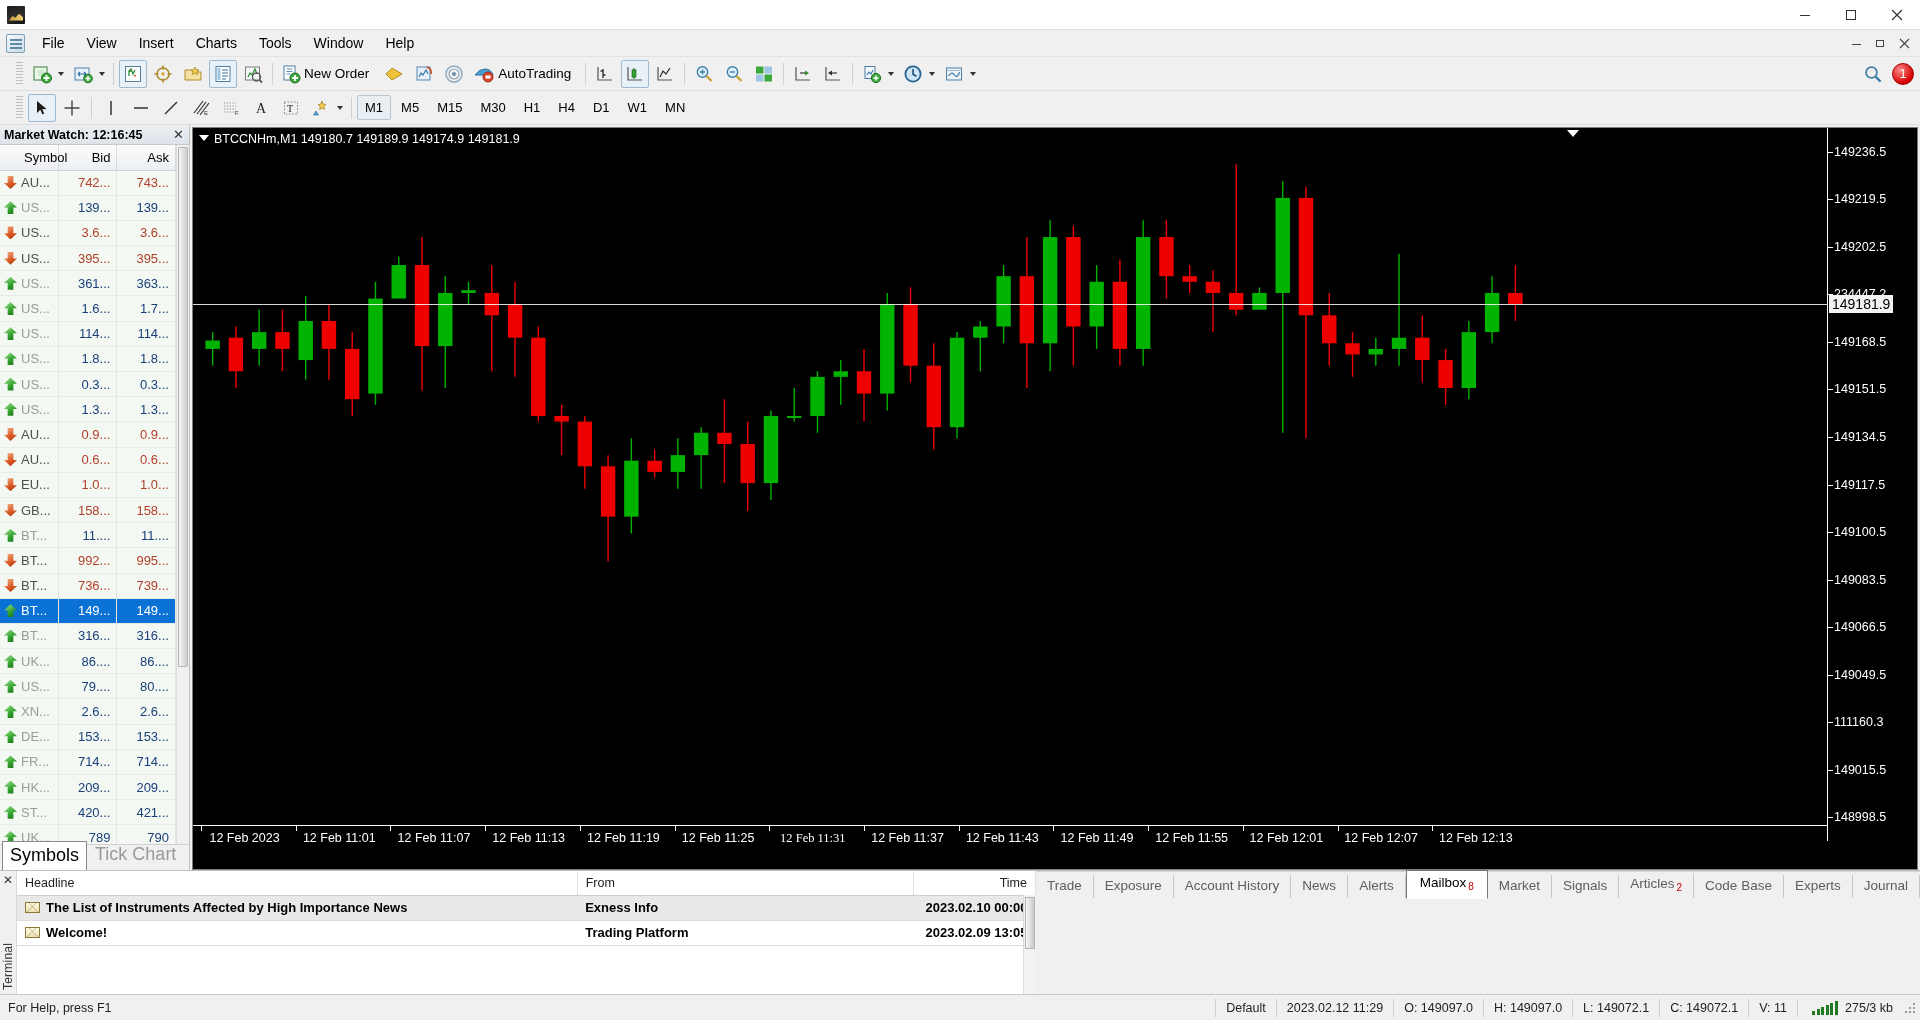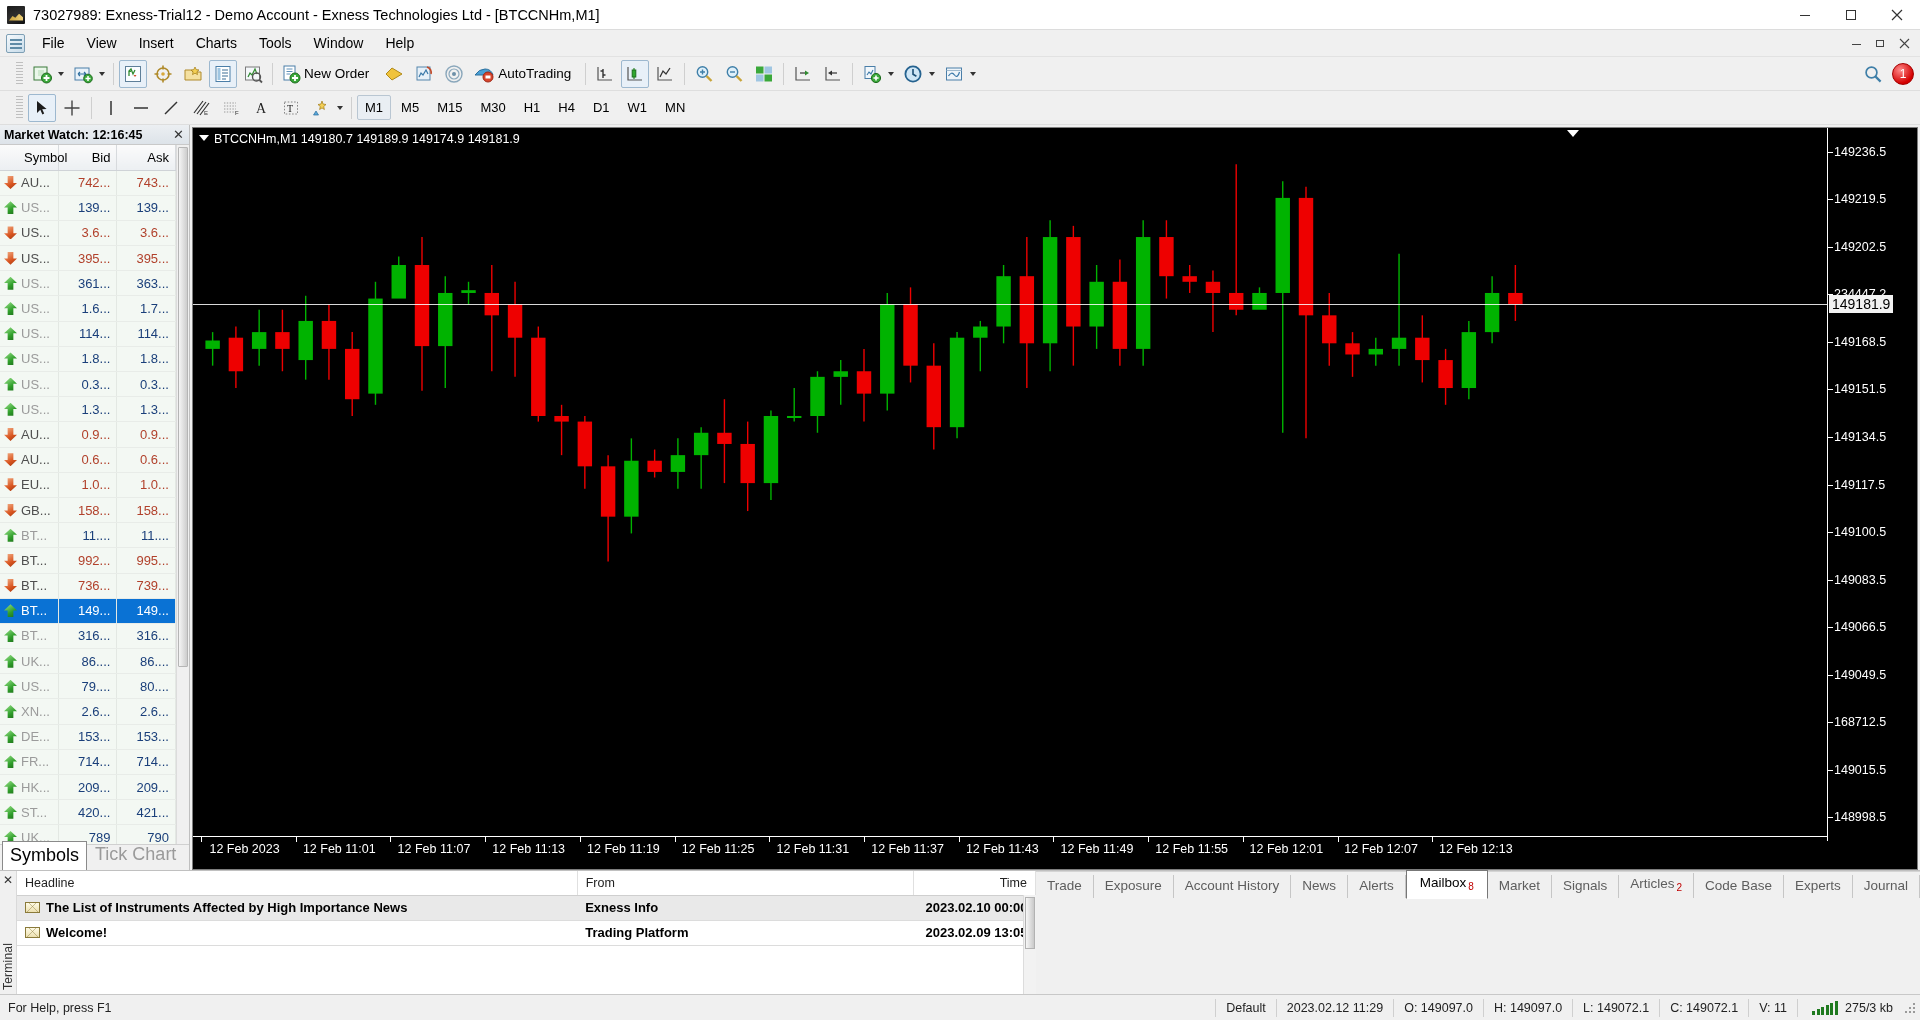--- a/index.html
+++ b/index.html
@@ -168,21 +168,21 @@
     position:absolute; right:0; top:0; width:90px; bottom:28px;
     border-left:1px solid #ffffff; color:#fff; font-size:12.5px;
   }
   .price-axis .tick{ position:absolute; left:6px; transform:translateY(-50%); white-space:nowrap; }
   .price-axis .tickmark{ position:absolute; left:0; width:5px; height:1px; background:#fff; }
   .price-tag{
     position:absolute; left:1px; background:#f2f2f2; color:#000; font-size:14px;
     padding:1px 3px; transform:translateY(-50%); white-space:nowrap; z-index:7;
   }
   .time-axis{
-    position:absolute; left:0; right:90px; bottom:0; height:33px;
+    position:absolute; left:0; right:90px; bottom:0; height:44px;
     border-top:1px solid #ffffff; color:#fff; font-size:12.5px;
   }
   .time-axis .tlbl{ position:absolute; top:5px; transform:translateX(-50%); white-space:nowrap; }
   .time-axis .tmark{ position:absolute; top:0; width:1px; height:5px; background:#fff; }
   .cross-h{ position:absolute; left:0; right:0; height:1px; background:#ffffff; opacity:.85; z-index:4; }
   .drag-tri{
     position:absolute; top:2px; width:0;height:0;
     border-left:6px solid transparent;border-right:6px solid transparent;
     border-top:7px solid #fff; z-index:5;
   }
@@ -270,21 +270,20 @@
   }
   svg.ic{ display:block; }
 </style>
 </head>
 <body>
 
 <div id="app">
 
   <div class="titlebar">
     <div class="tb-icon"></div>
-    <div class="tb-title">73027989: Exness-Trial12 - Demo Account - Exness Technologies Ltd - [BTCCNHm,M1]</div>
     <div class="tb-buttons">
       <div class="tb-btn">
         <svg class="ic" width="12" height="12" viewBox="0 0 12 12">
             <rect x="1" y="6" width="10" height="1" fill="#333"></rect>
           </svg>
       </div>
       <div class="tb-btn">
         <svg class="ic" width="12" height="12" viewBox="0 0 12 12">
             <rect x="1.5" y="1.5" width="9" height="9" fill="none" stroke="#333"></rect>
           </svg>
@@ -914,42 +913,42 @@
             <div class="tick" style="top: 356.5px;">149117.5</div>
             <div class="tickmark" style="top: 404.033px;"></div>
             <div class="tick" style="top: 404.033px;">149100.5</div>
             <div class="tickmark" style="top: 451.567px;"></div>
             <div class="tick" style="top: 451.567px;">149083.5</div>
             <div class="tickmark" style="top: 499.1px;"></div>
             <div class="tick" style="top: 499.1px;">149066.5</div>
             <div class="tickmark" style="top: 546.633px;"></div>
             <div class="tick" style="top: 546.633px;">149049.5</div>
             <div class="tickmark" style="top: 594.167px;"></div>
-            <div class="tick" style="top: 594.167px;">168712.5</div>
+            <div class="tick" style="top: 594.167px;">111160.3</div>
             <div class="tickmark" style="top: 641.7px;"></div>
             <div class="tick" style="top: 641.7px;">149015.5</div>
             <div class="tickmark" style="top: 689.233px;"></div>
             <div class="tick" style="top: 689.233px;">148998.5</div>
             <div class="price-tag" style="top: 176.433px;">149181.9</div>
           </div>
         <div class="time-axis" id="time-axis">
             <div class="tmark" style="left: 8px;"></div>
             <div class="tlbl" style="left: 51.5686px;">12 Feb 2023</div>
             <div class="tmark" style="left: 102.714px;"></div>
             <div class="tlbl" style="left: 146.283px;">12 Feb 11:01</div>
             <div class="tmark" style="left: 197.429px;"></div>
             <div class="tlbl" style="left: 240.997px;">12 Feb 11:07</div>
             <div class="tmark" style="left: 292.143px;"></div>
             <div class="tlbl" style="left: 335.711px;">12 Feb 11:13</div>
             <div class="tmark" style="left: 386.857px;"></div>
             <div class="tlbl" style="left: 430.426px;">12 Feb 11:19</div>
             <div class="tmark" style="left: 481.571px;"></div>
             <div class="tlbl" style="left: 525.14px;">12 Feb 11:25</div>
             <div class="tmark" style="left: 576.286px;"></div>
-            <div class="tlbl" style="left: 619.854px;">12 Feb 11:31</div>
+            <div class="tlbl" style="left: 619.854px; font-family: Liberation Serif, serif;">12 Feb 11:31</div>
             <div class="tmark" style="left: 671px;"></div>
             <div class="tlbl" style="left: 714.569px;">12 Feb 11:37</div>
             <div class="tmark" style="left: 765.714px;"></div>
             <div class="tlbl" style="left: 809.283px;">12 Feb 11:43</div>
             <div class="tmark" style="left: 860.429px;"></div>
             <div class="tlbl" style="left: 903.997px;">12 Feb 11:49</div>
             <div class="tmark" style="left: 955.143px;"></div>
             <div class="tlbl" style="left: 998.711px;">12 Feb 11:55</div>
             <div class="tmark" style="left: 1049.86px;"></div>
             <div class="tlbl" style="left: 1093.43px;">12 Feb 12:01</div>

